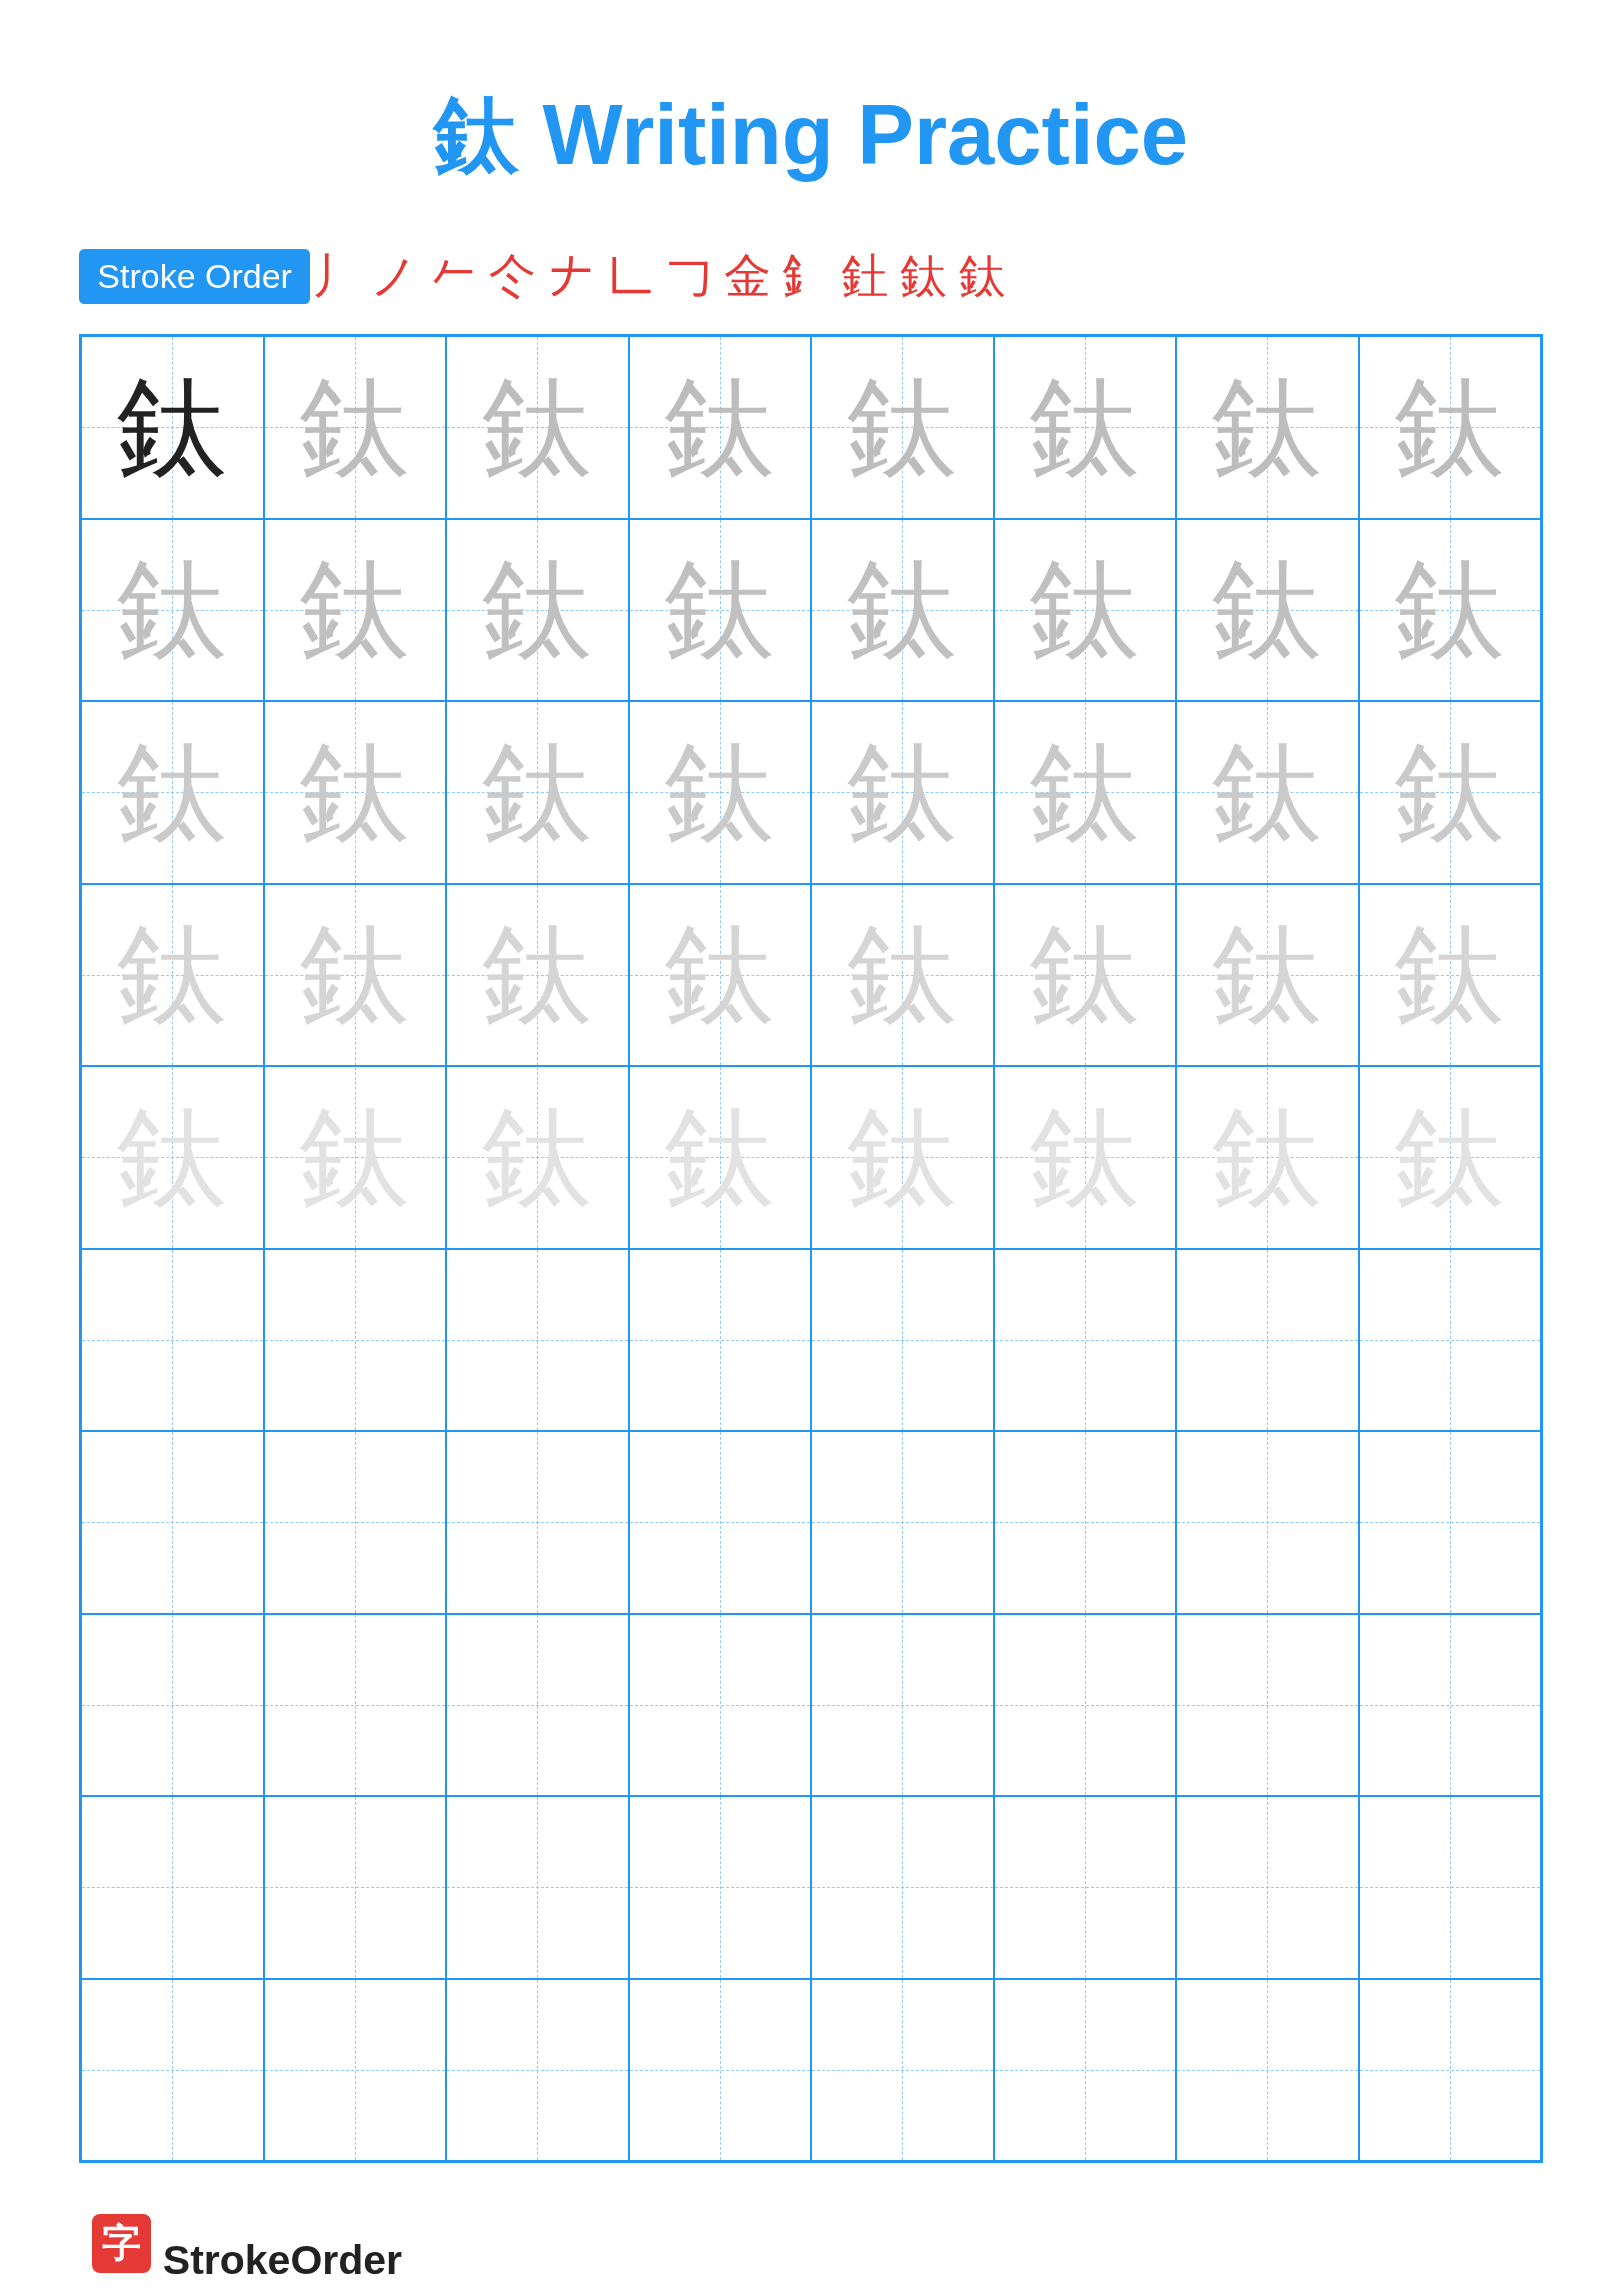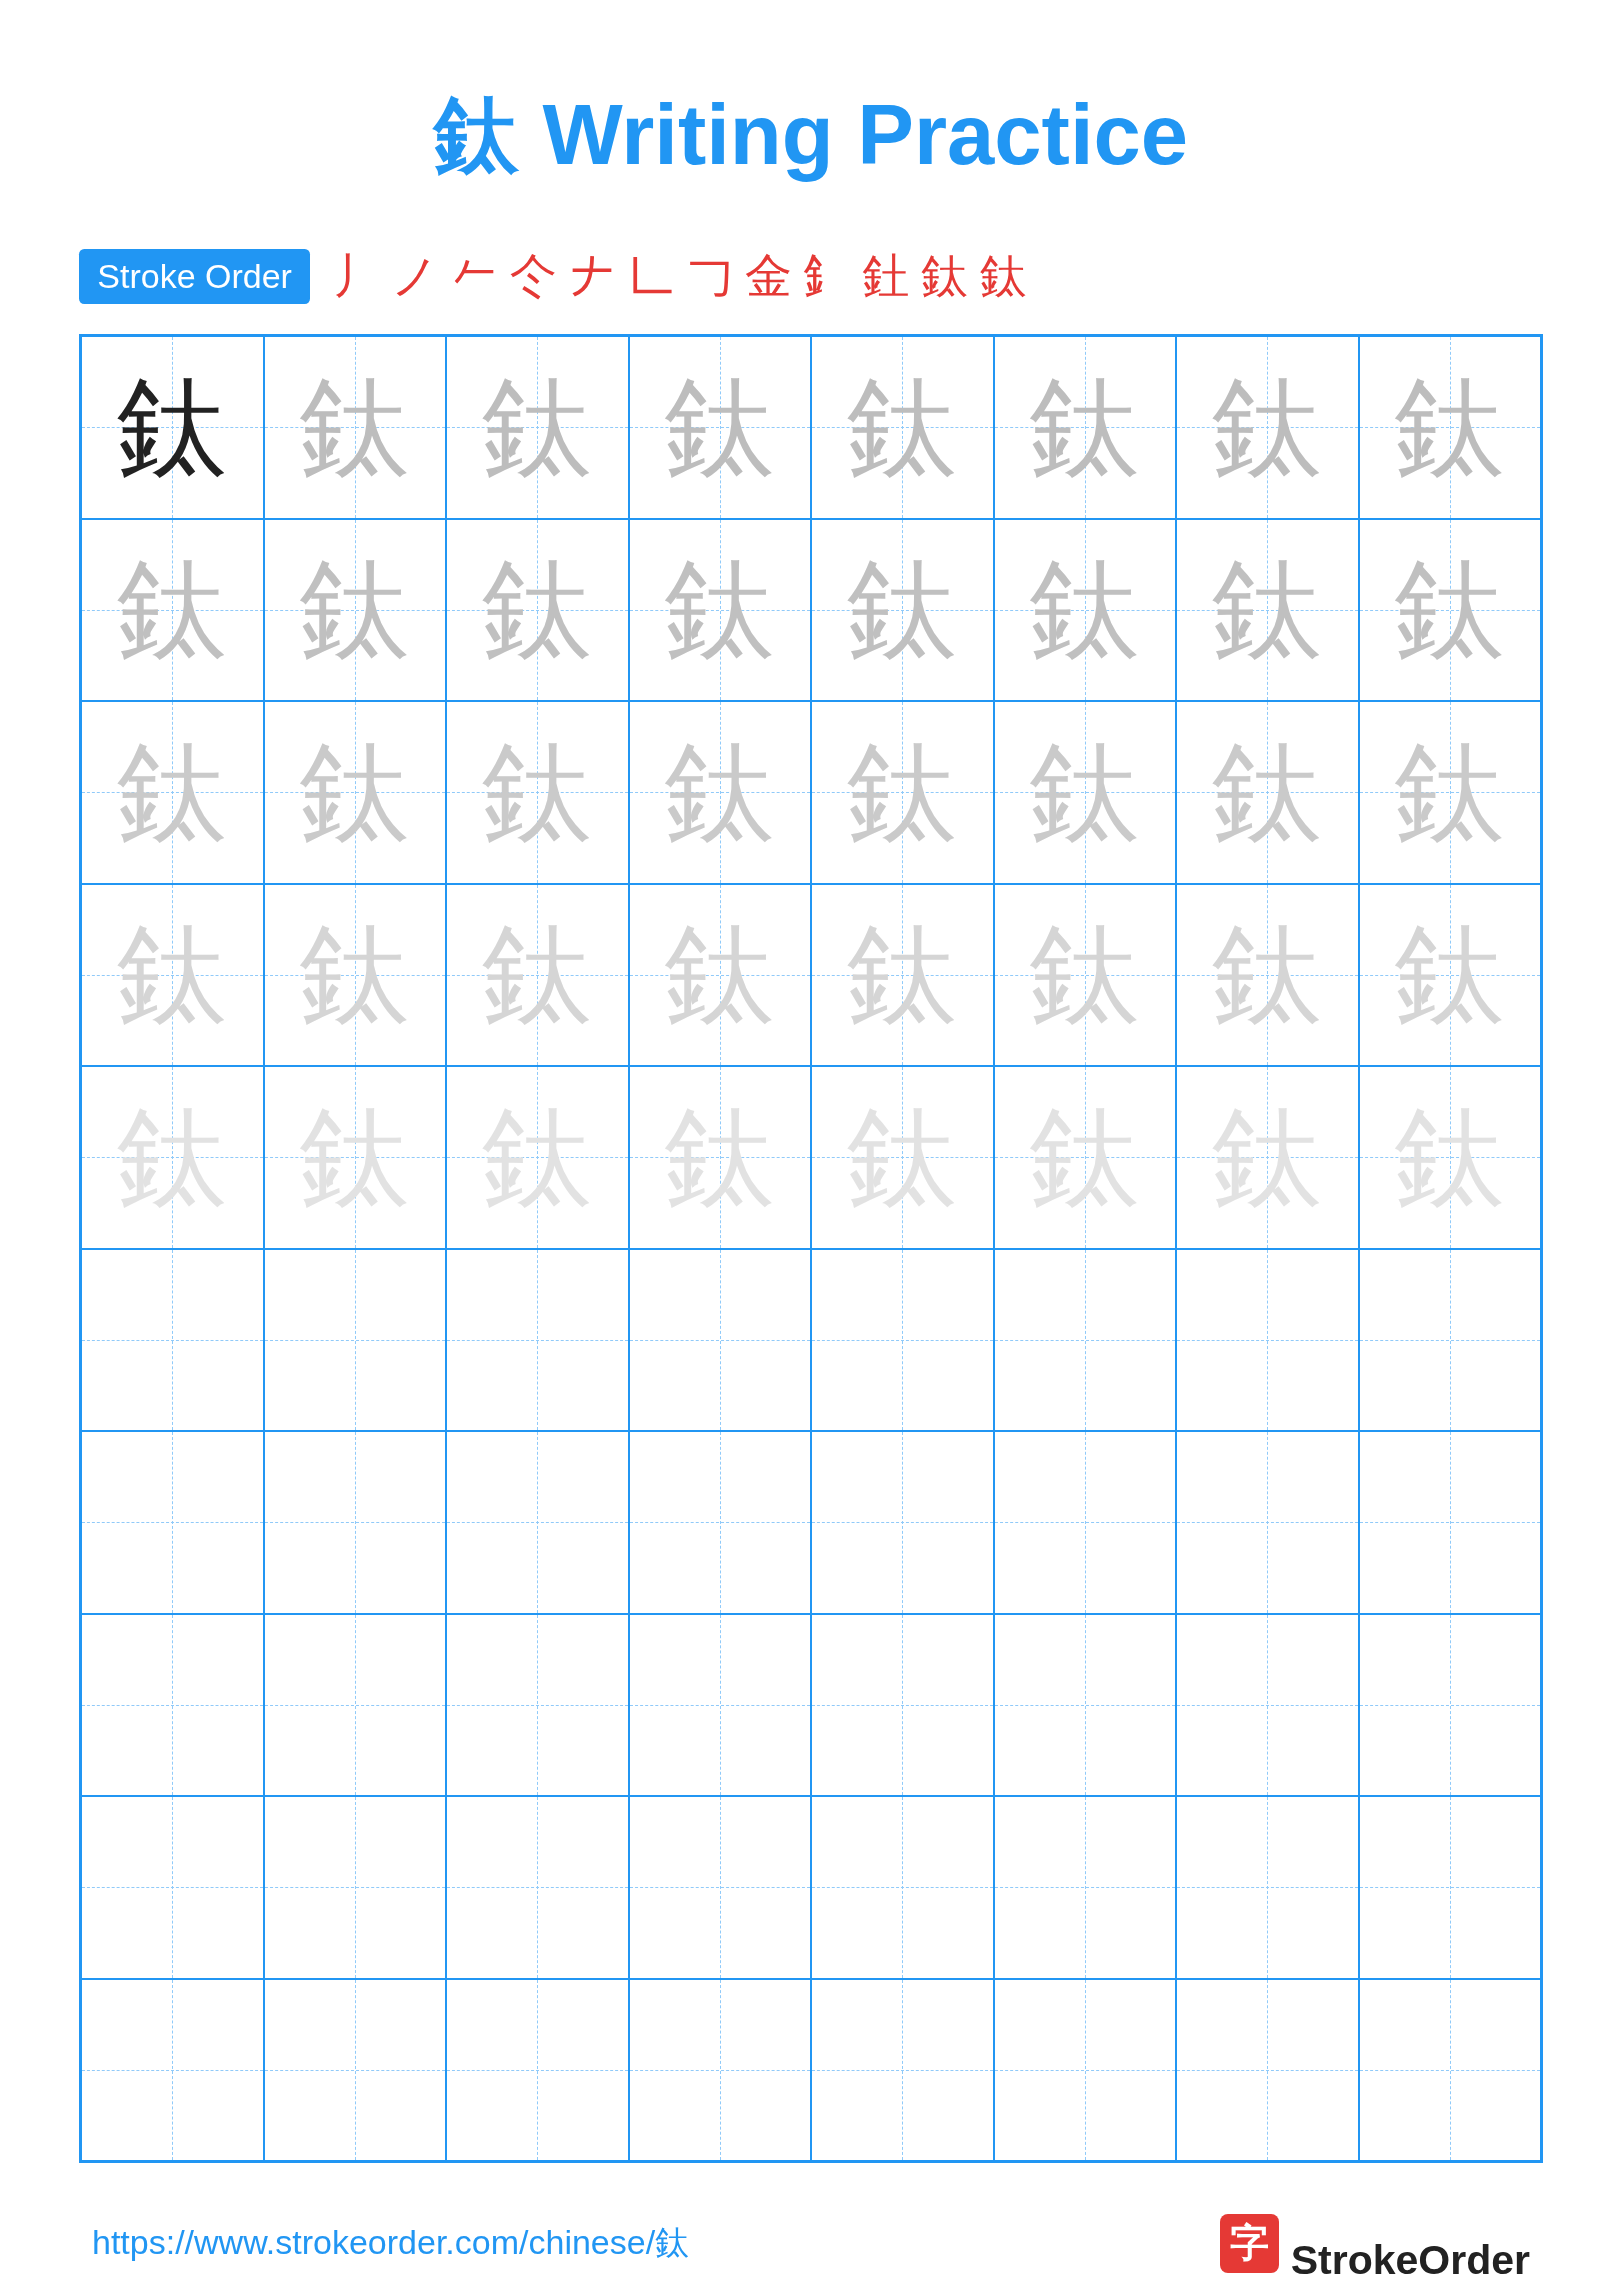--- a/index.html
+++ b/index.html
@@ -30,21 +30,21 @@
       margin-bottom: 52px;
       margin-top: 26px;
       font-family: sans-serif;
     }
 
     .stroke-order-row {
       display: flex;
       align-items: center;
       width: 100%;
       margin-bottom: 26px;
-      gap: 22px;
+      gap: 1px;
     }
 
     .stroke-order-badge {
       background: #2196F3;
       color: #fff;
       font-size: 34px;
       font-family: sans-serif;
       padding: 7.9px 18.3px;
       border-radius: 5.2px;
       white-space: nowrap;
@@ -376,21 +376,20 @@
       <div class="grid-cell"></div>
       <div class="grid-cell"></div>
       <div class="grid-cell"></div>
       <div class="grid-cell"></div>
       <div class="grid-cell"></div>
     </div>
 
   </div>
 
   <div class="footer">
-    <span class="footer-url">https://www.strokeorder.com/chinese/鈦</span>
     <div class="footer-logo">
       <div class="footer-logo-box">字</div>
       <span class="footer-logo-text">StrokeOrder</span>
     </div>
   </div>
 
 </div>
 
 
 </body></html>

